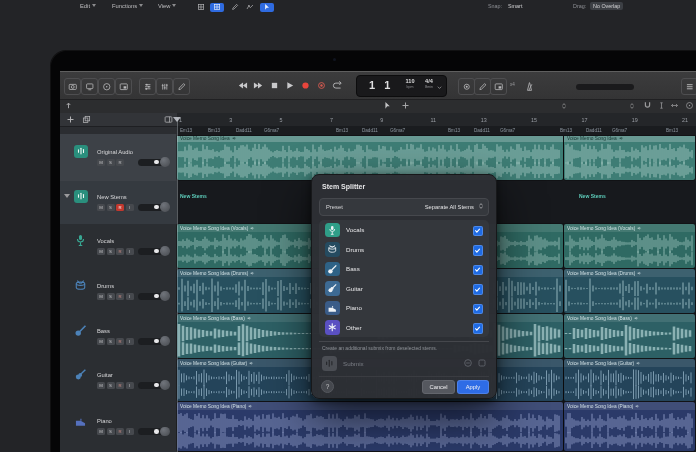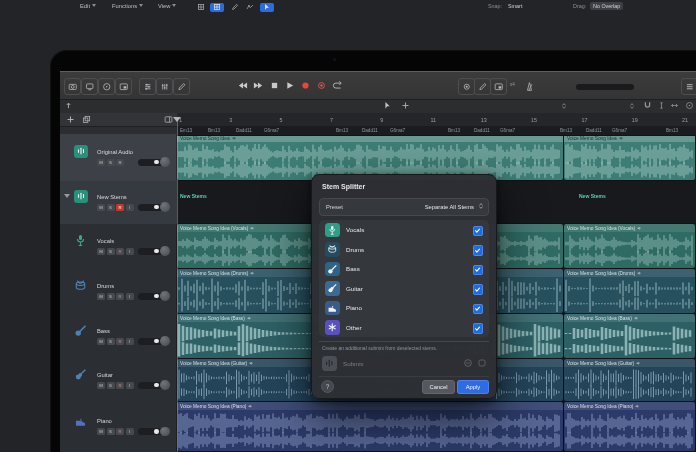--- a/index.html
+++ b/index.html
@@ -105,20 +105,36 @@
 </style>
 </head>
 <body>
 
 <div id="stage">
   <div id="screen"></div>
   <div class="abs" style="left:333px;top:58px;width:3px;height:3px;border-radius:50%;background:#10141f;"></div>
   <div id="window"></div>
 
   <div id="cbar"></div>
+  <div id="lcd">
+    <div class="pos">1 1</div>
+    <div class="fld" style="left:44px;width:18px;">
+      <div class="fv">110</div>
+      <div class="fl">bpm</div>
+    </div>
+    <div class="fld" style="left:63px;width:18px;">
+      <div class="fv">4/4</div>
+      <div class="fl">Bmin</div>
+    </div>
+    <div class="chev">
+        <svg viewBox="0 0 12 12" width="7" height="7">
+          <path d="M3 4.6 6 7.6 9 4.6" fill="none" stroke="currentColor" stroke-width="1.3"></path>
+        </svg>
+      </div>
+  </div>
 
   <div id="mbar"></div>
   <div id="tpanel">
     <div id="tphead">
         <div class="abs" style="left: 6px; top: 2px; width: 9px; height: 9px;">
           <svg viewBox="0 0 12 12" width="9" height="9">
             <line x1="6" y1="2" x2="6" y2="10" stroke="currentColor" stroke-width="1.3"></line>
             <line x1="2" y1="6" x2="10" y2="6" stroke="currentColor" stroke-width="1.3"></line>
           </svg>
         </div>

